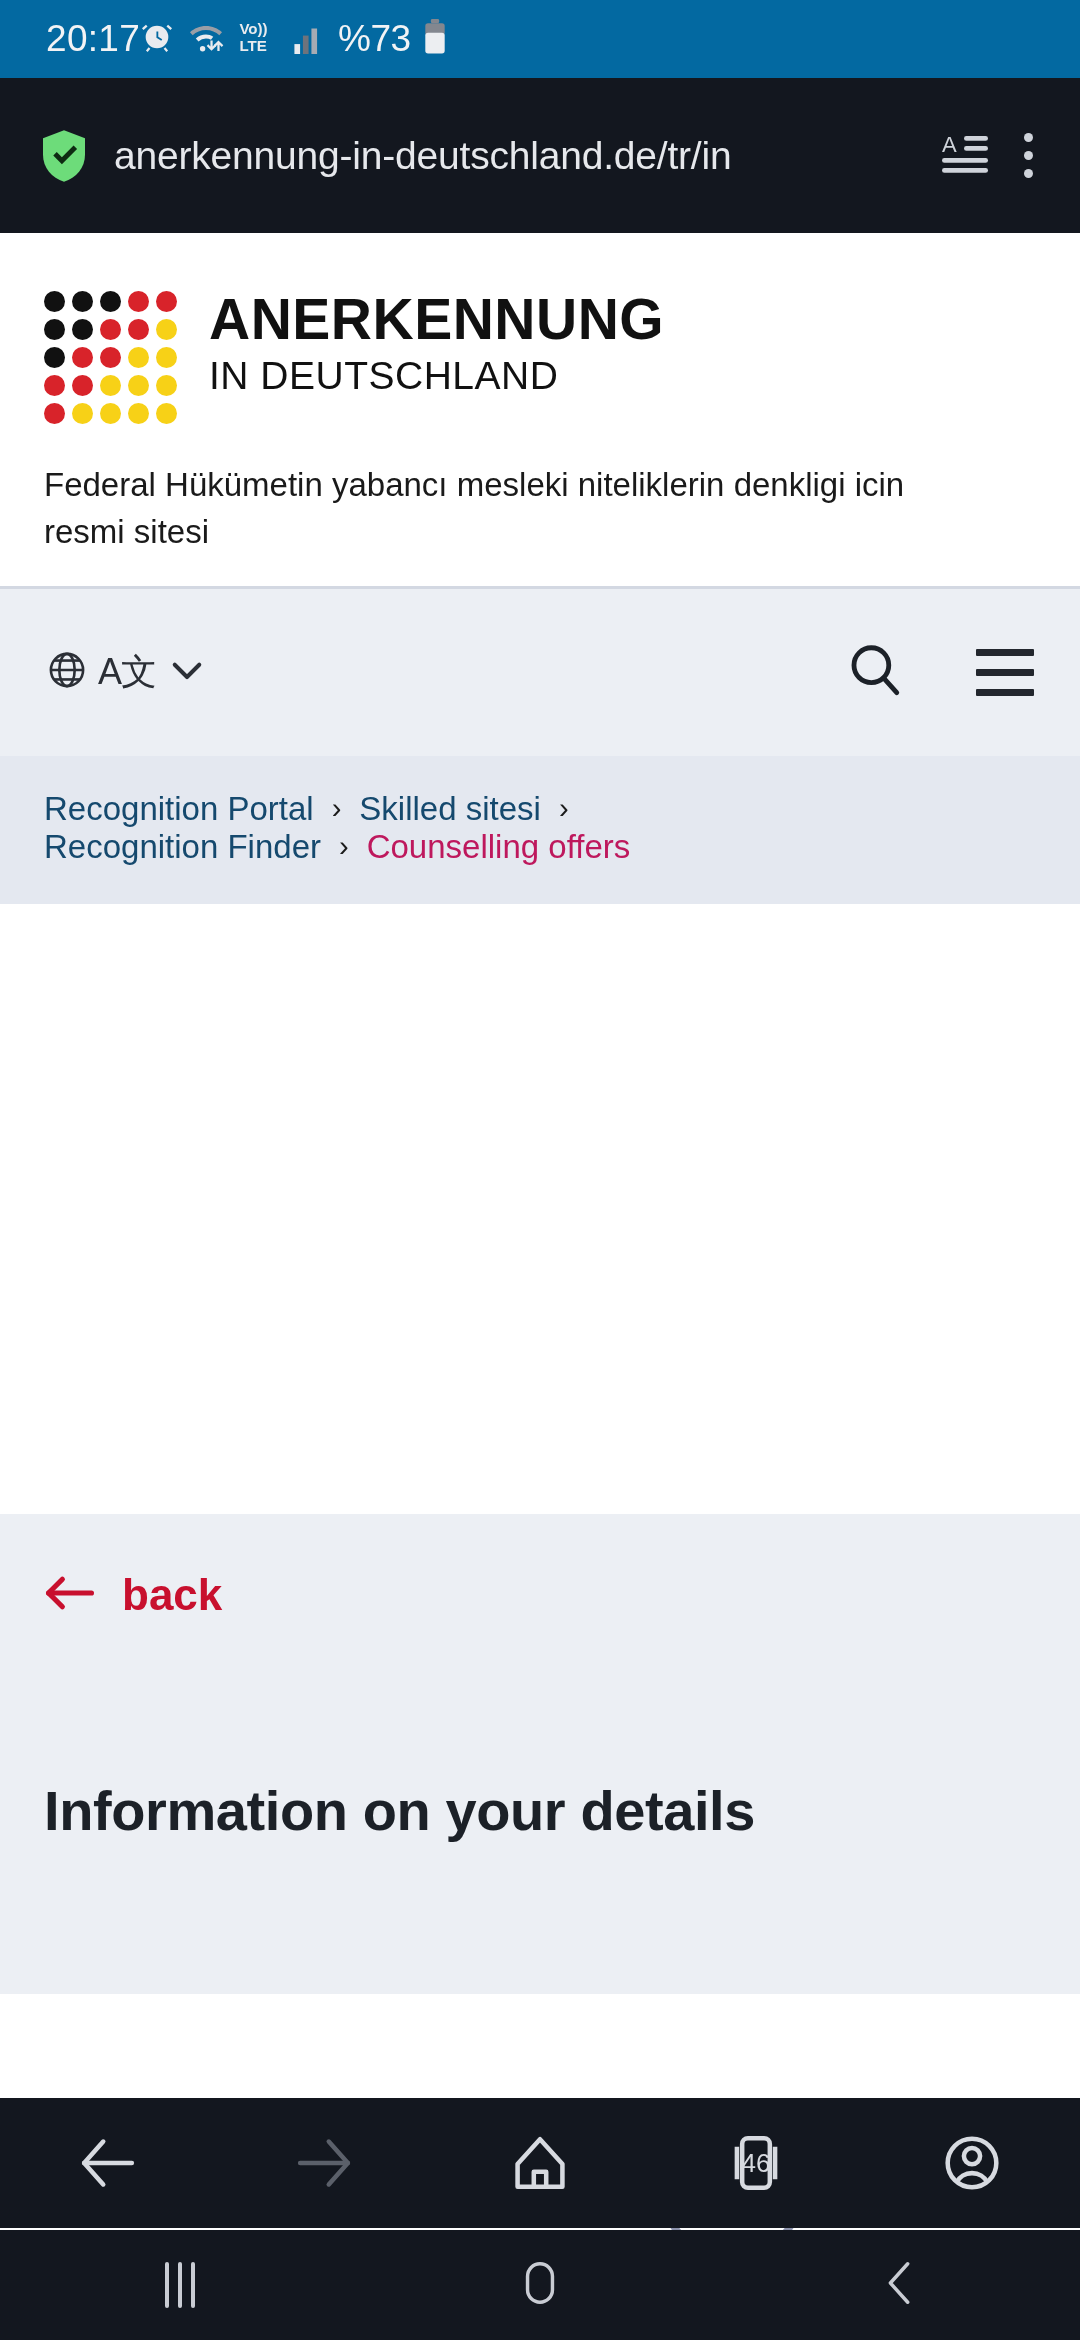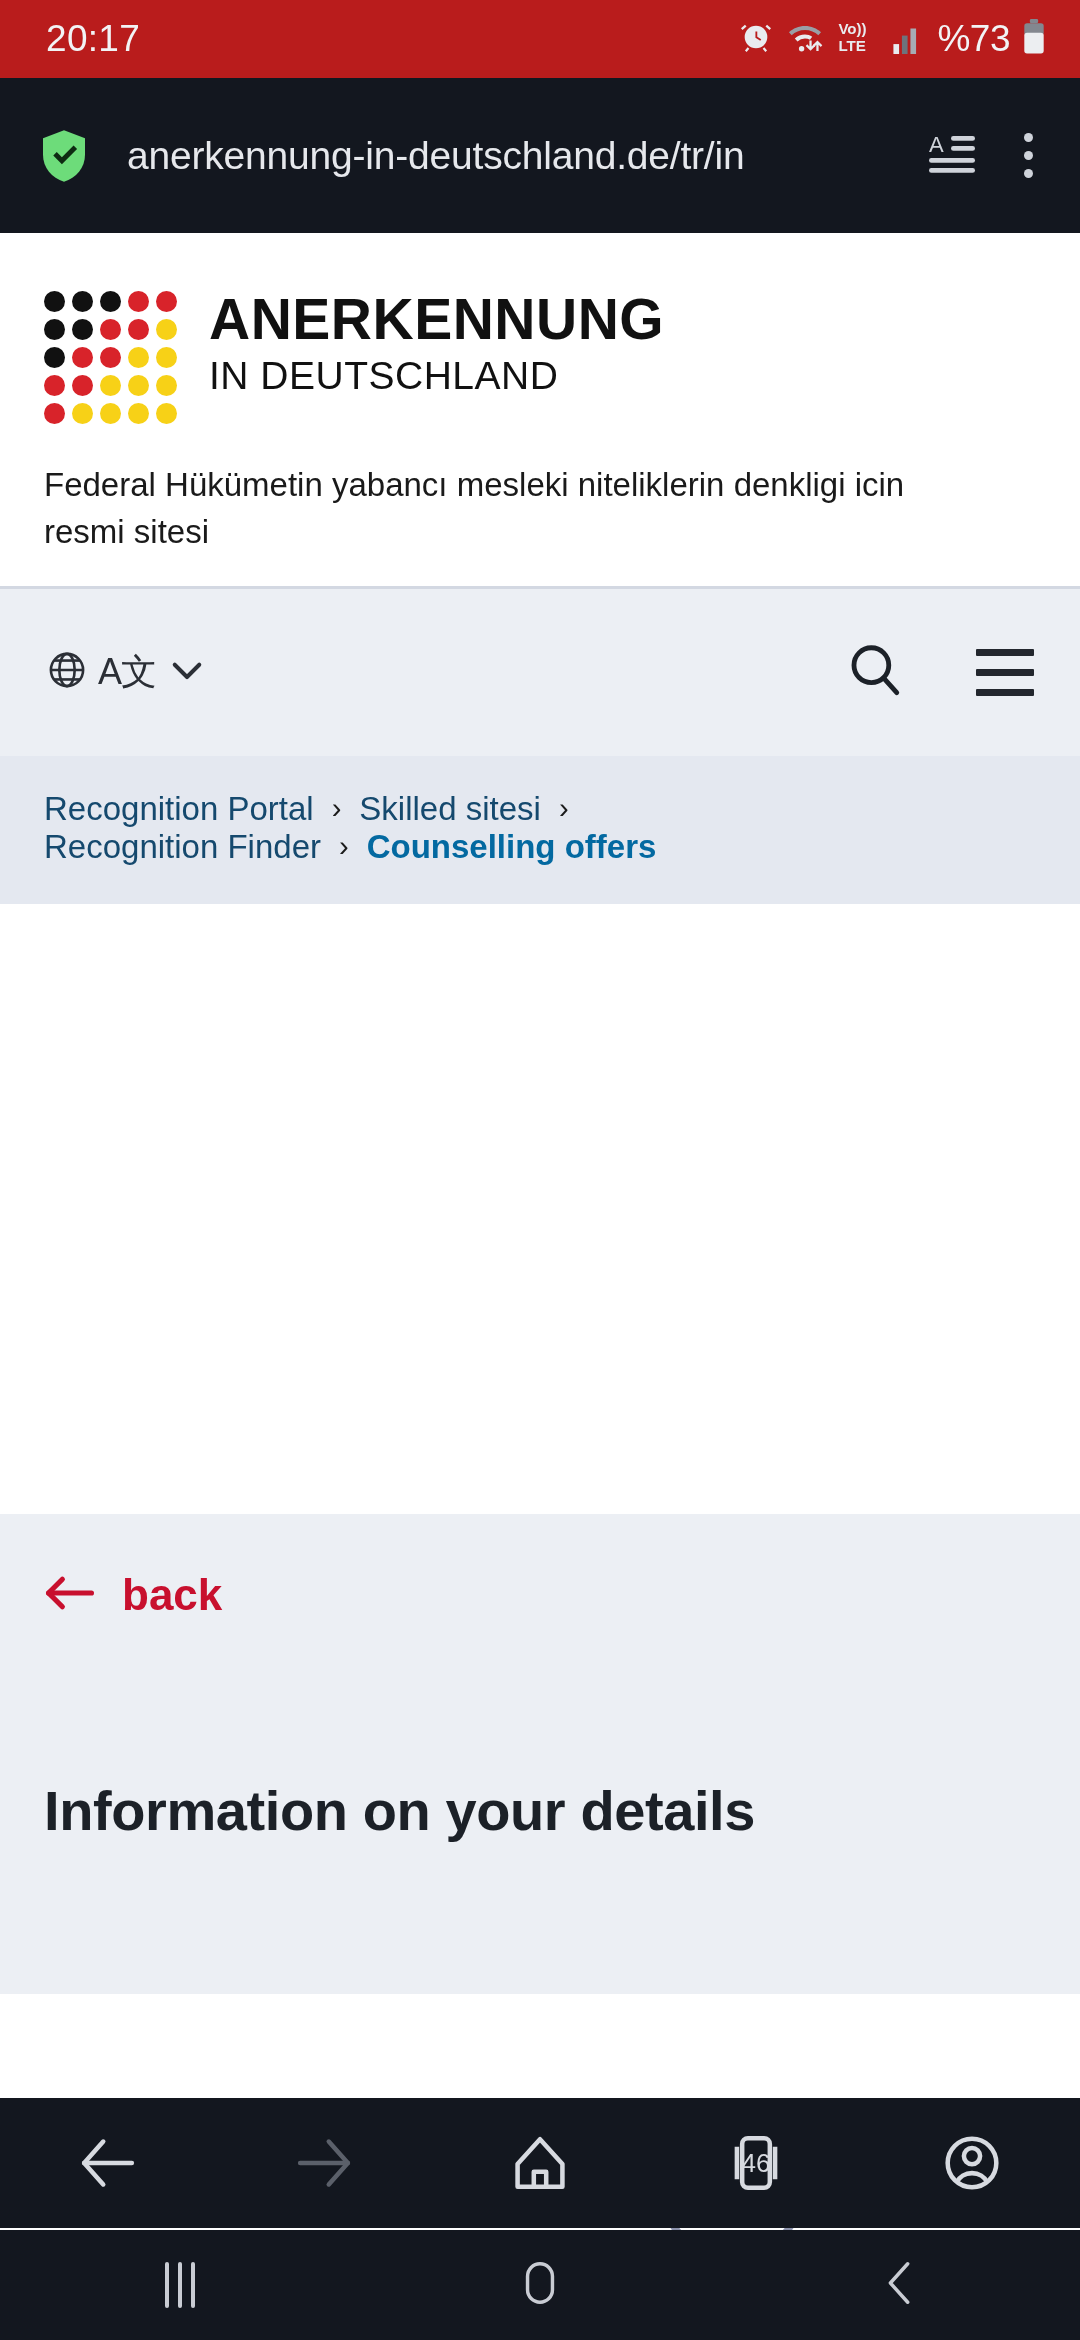--- a/index.html
+++ b/index.html
@@ -6,32 +6,32 @@
   html,body { width:1080px; height:2340px; }
   body {
     font-family:"Liberation Sans", sans-serif;
     background:#ffffff;
     overflow:hidden;
     position:relative;
   }
 
   
   .status-bar{
-    height:78px; background:#b91c1c; display:flex; align-items:center;
-    justify-content:space-between; padding:0 34px 0 46px;
+    height:78px; background:#0369a1; display:flex; align-items:center;
+    padding:0 34px 0 46px;
   }
   .status-time{ color:#f2f3f5; font-size:37px; letter-spacing:.3px; }
   .status-icons{ display:flex; align-items:center; gap:12px; }
   .si{ display:block; }
   .status-batt-text{ color:#f2f3f5; font-size:37px; letter-spacing:-.5px; }
 
   
   .url-bar{
     height:155px; background:#13171f; display:flex; align-items:center;
-    padding:0 26px 0 36px; gap:13px;
+    padding:0 26px 0 36px; gap:0;
   }
   .shield-wrap{ width:56px; height:56px; flex:0 0 56px; display:flex; align-items:center; justify-content:center; }
   .url-text{
     color:#e6e8ec; font-size:39px; flex:1 1 auto; margin-left:22px;
     white-space:nowrap; overflow:hidden; letter-spacing:-.2px;
   }
   .url-action{ width:72px; height:72px; display:flex; align-items:center; justify-content:center; flex:0 0 auto; }
   .kebab{ width:52px; height:72px; display:flex; flex-direction:column; align-items:center; justify-content:center; gap:9px; }
   .kebab i{ width:9px; height:9px; border-radius:50%; background:#cfd3da; display:block; }
 
@@ -57,21 +57,21 @@
   .nav-right{ display:flex; align-items:center; gap:72px; }
   .hamburger{ display:flex; flex-direction:column; gap:13px; width:58px; }
   .hamburger i{ height:7px; background:#23272e; border-radius:1px; display:block; }
 
   .crumbs{
     background:#e4e8f0; padding:34px 44px 38px 44px;
     display:flex; flex-direction:column; 
   }
   .crumb-line{ display:flex; align-items:center; flex-wrap:wrap; }
   .crumb{ color:#15496e; font-size:33px; }
-  .crumb.current{ color:#0369a1;font-weight:bold; }
+  .crumb.current{ color:#be185d; }
   .crumb-sep{ color:#1b1b1b; font-size:29px; margin:0 18px; }
 
   
   .stepper-area{ background:#fff; height:610px; position:relative; }
   .dot{ position:absolute; border-radius:50%; }
   .dot-sm{ width:34px; height:34px; background:#8d93ad; }
   .dot-end{ width:40px; height:40px; background:#dfe3ec; }
   .seg{ position:absolute; height:7px; background:#8d93ad; }
   .dots-dotted{ position:absolute; display:flex; gap:13px; align-items:center; }
   .dots-dotted i{ width:12px; height:12px; border-radius:50%; background:#dde1ea; display:block; }

